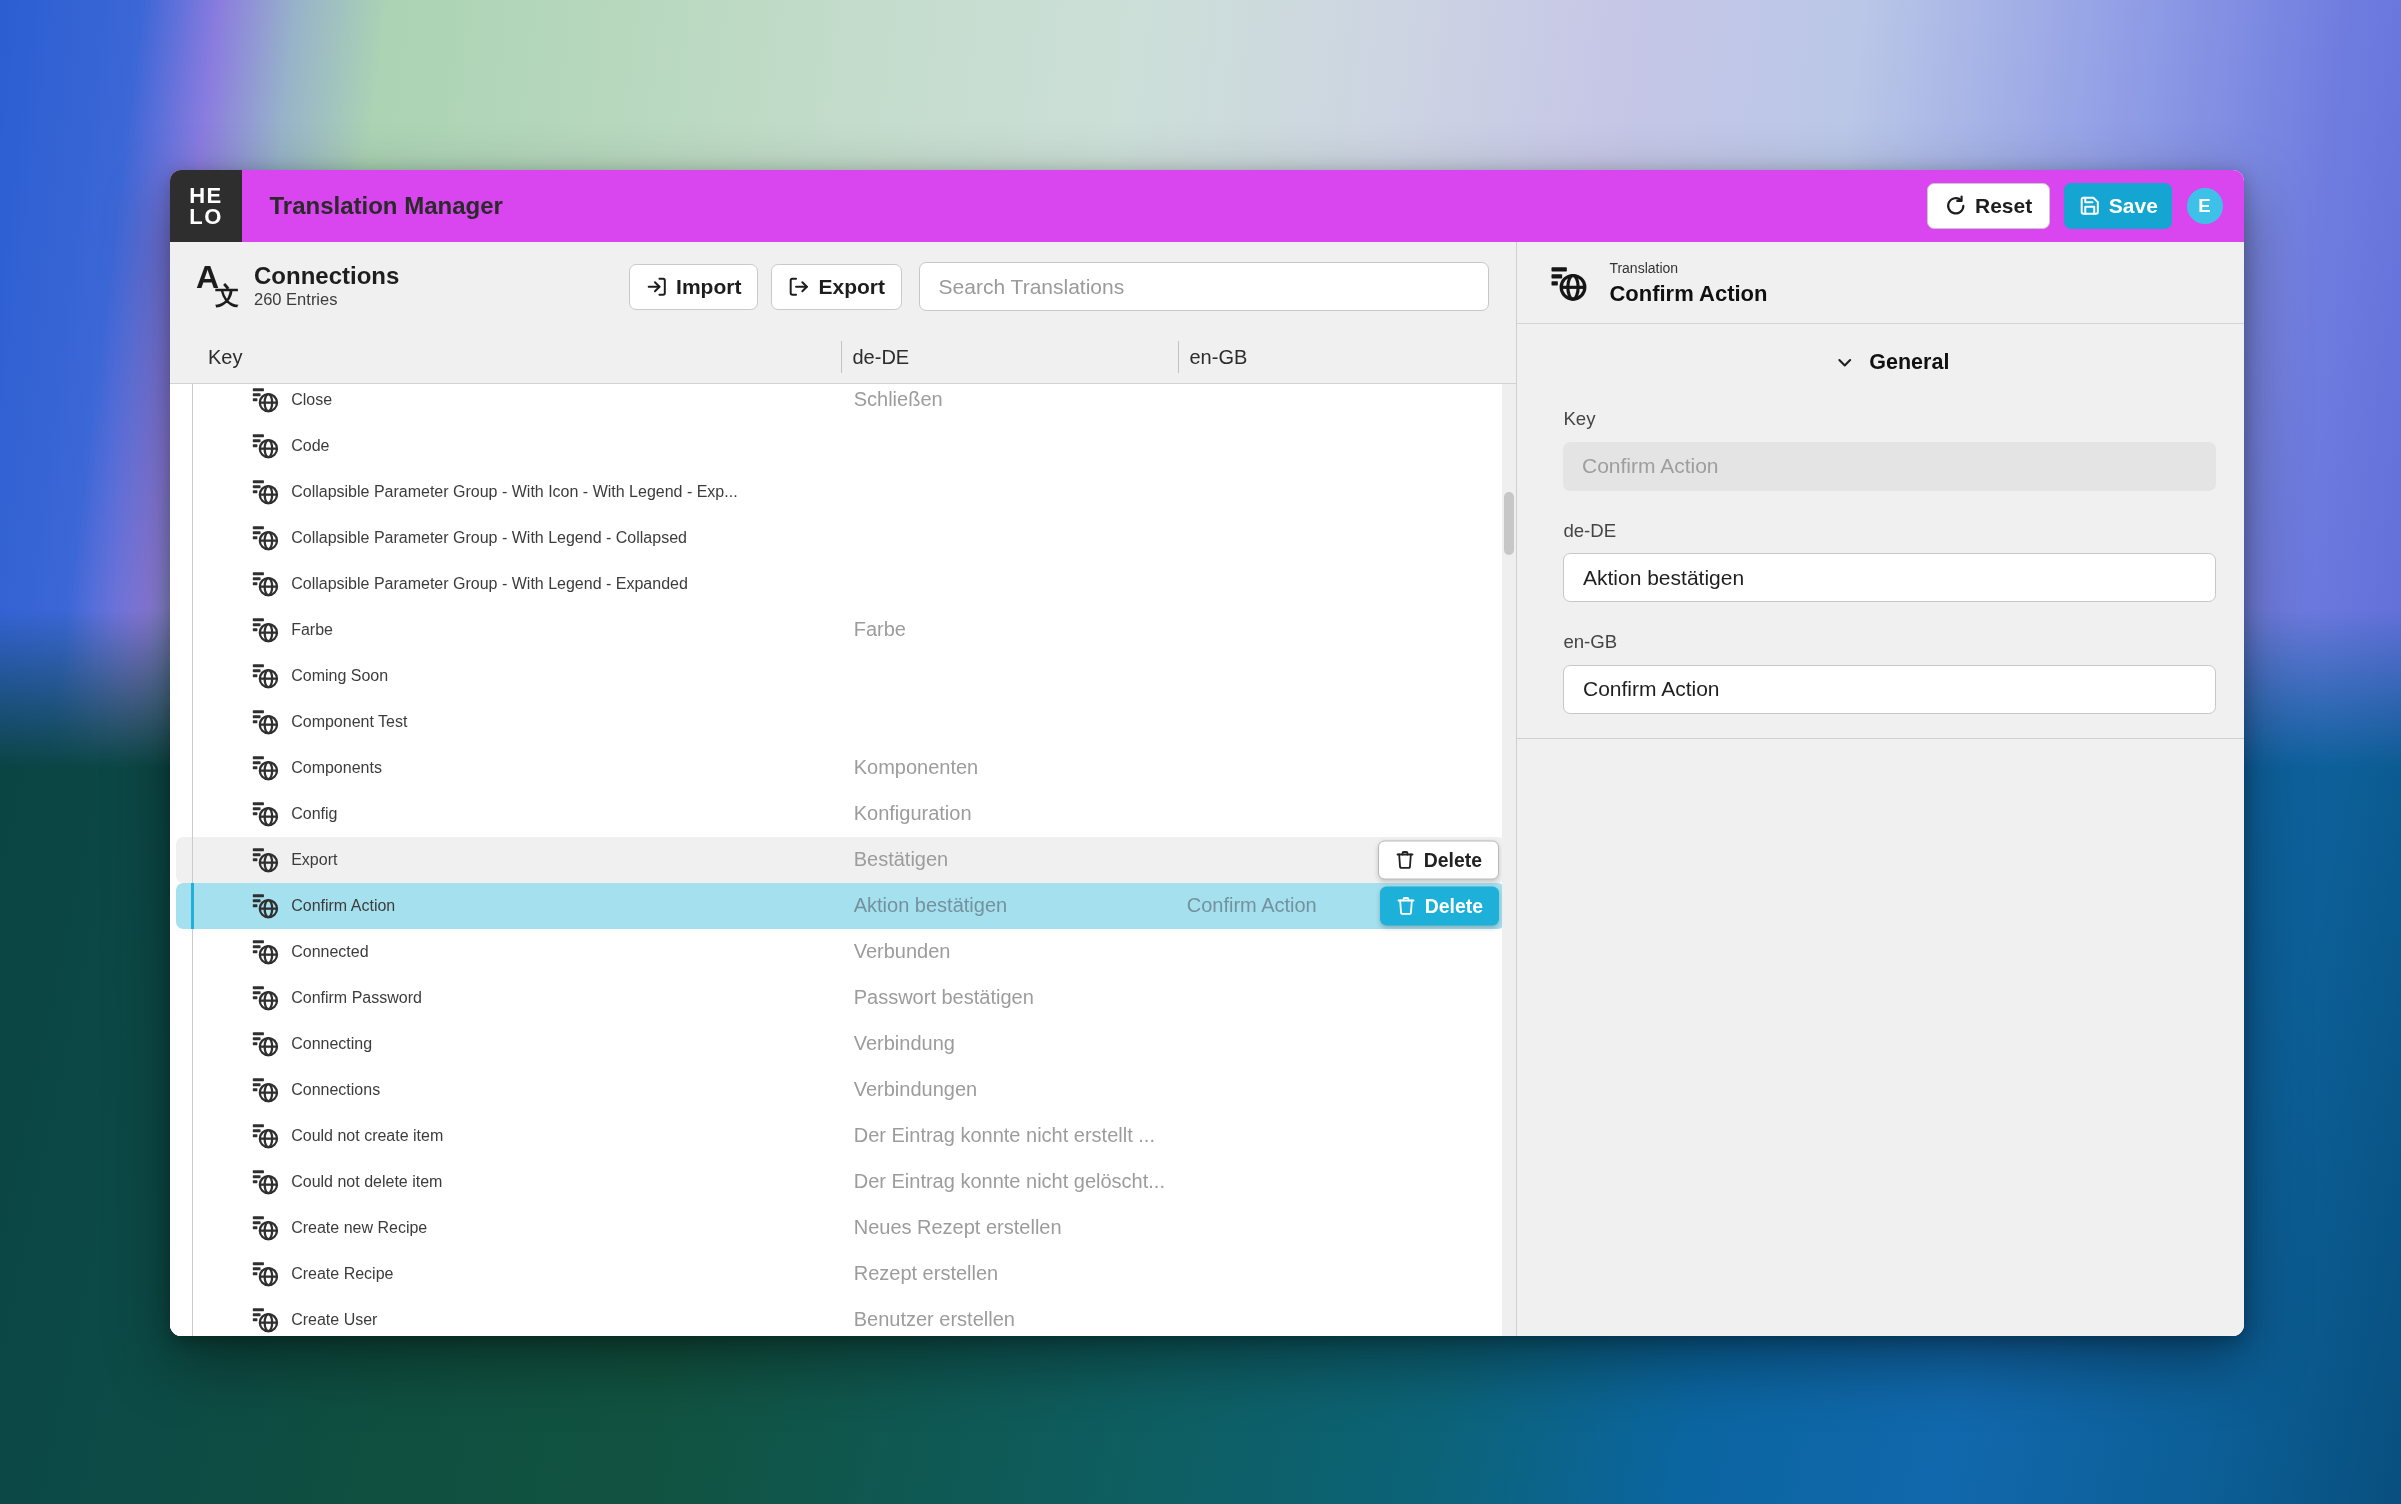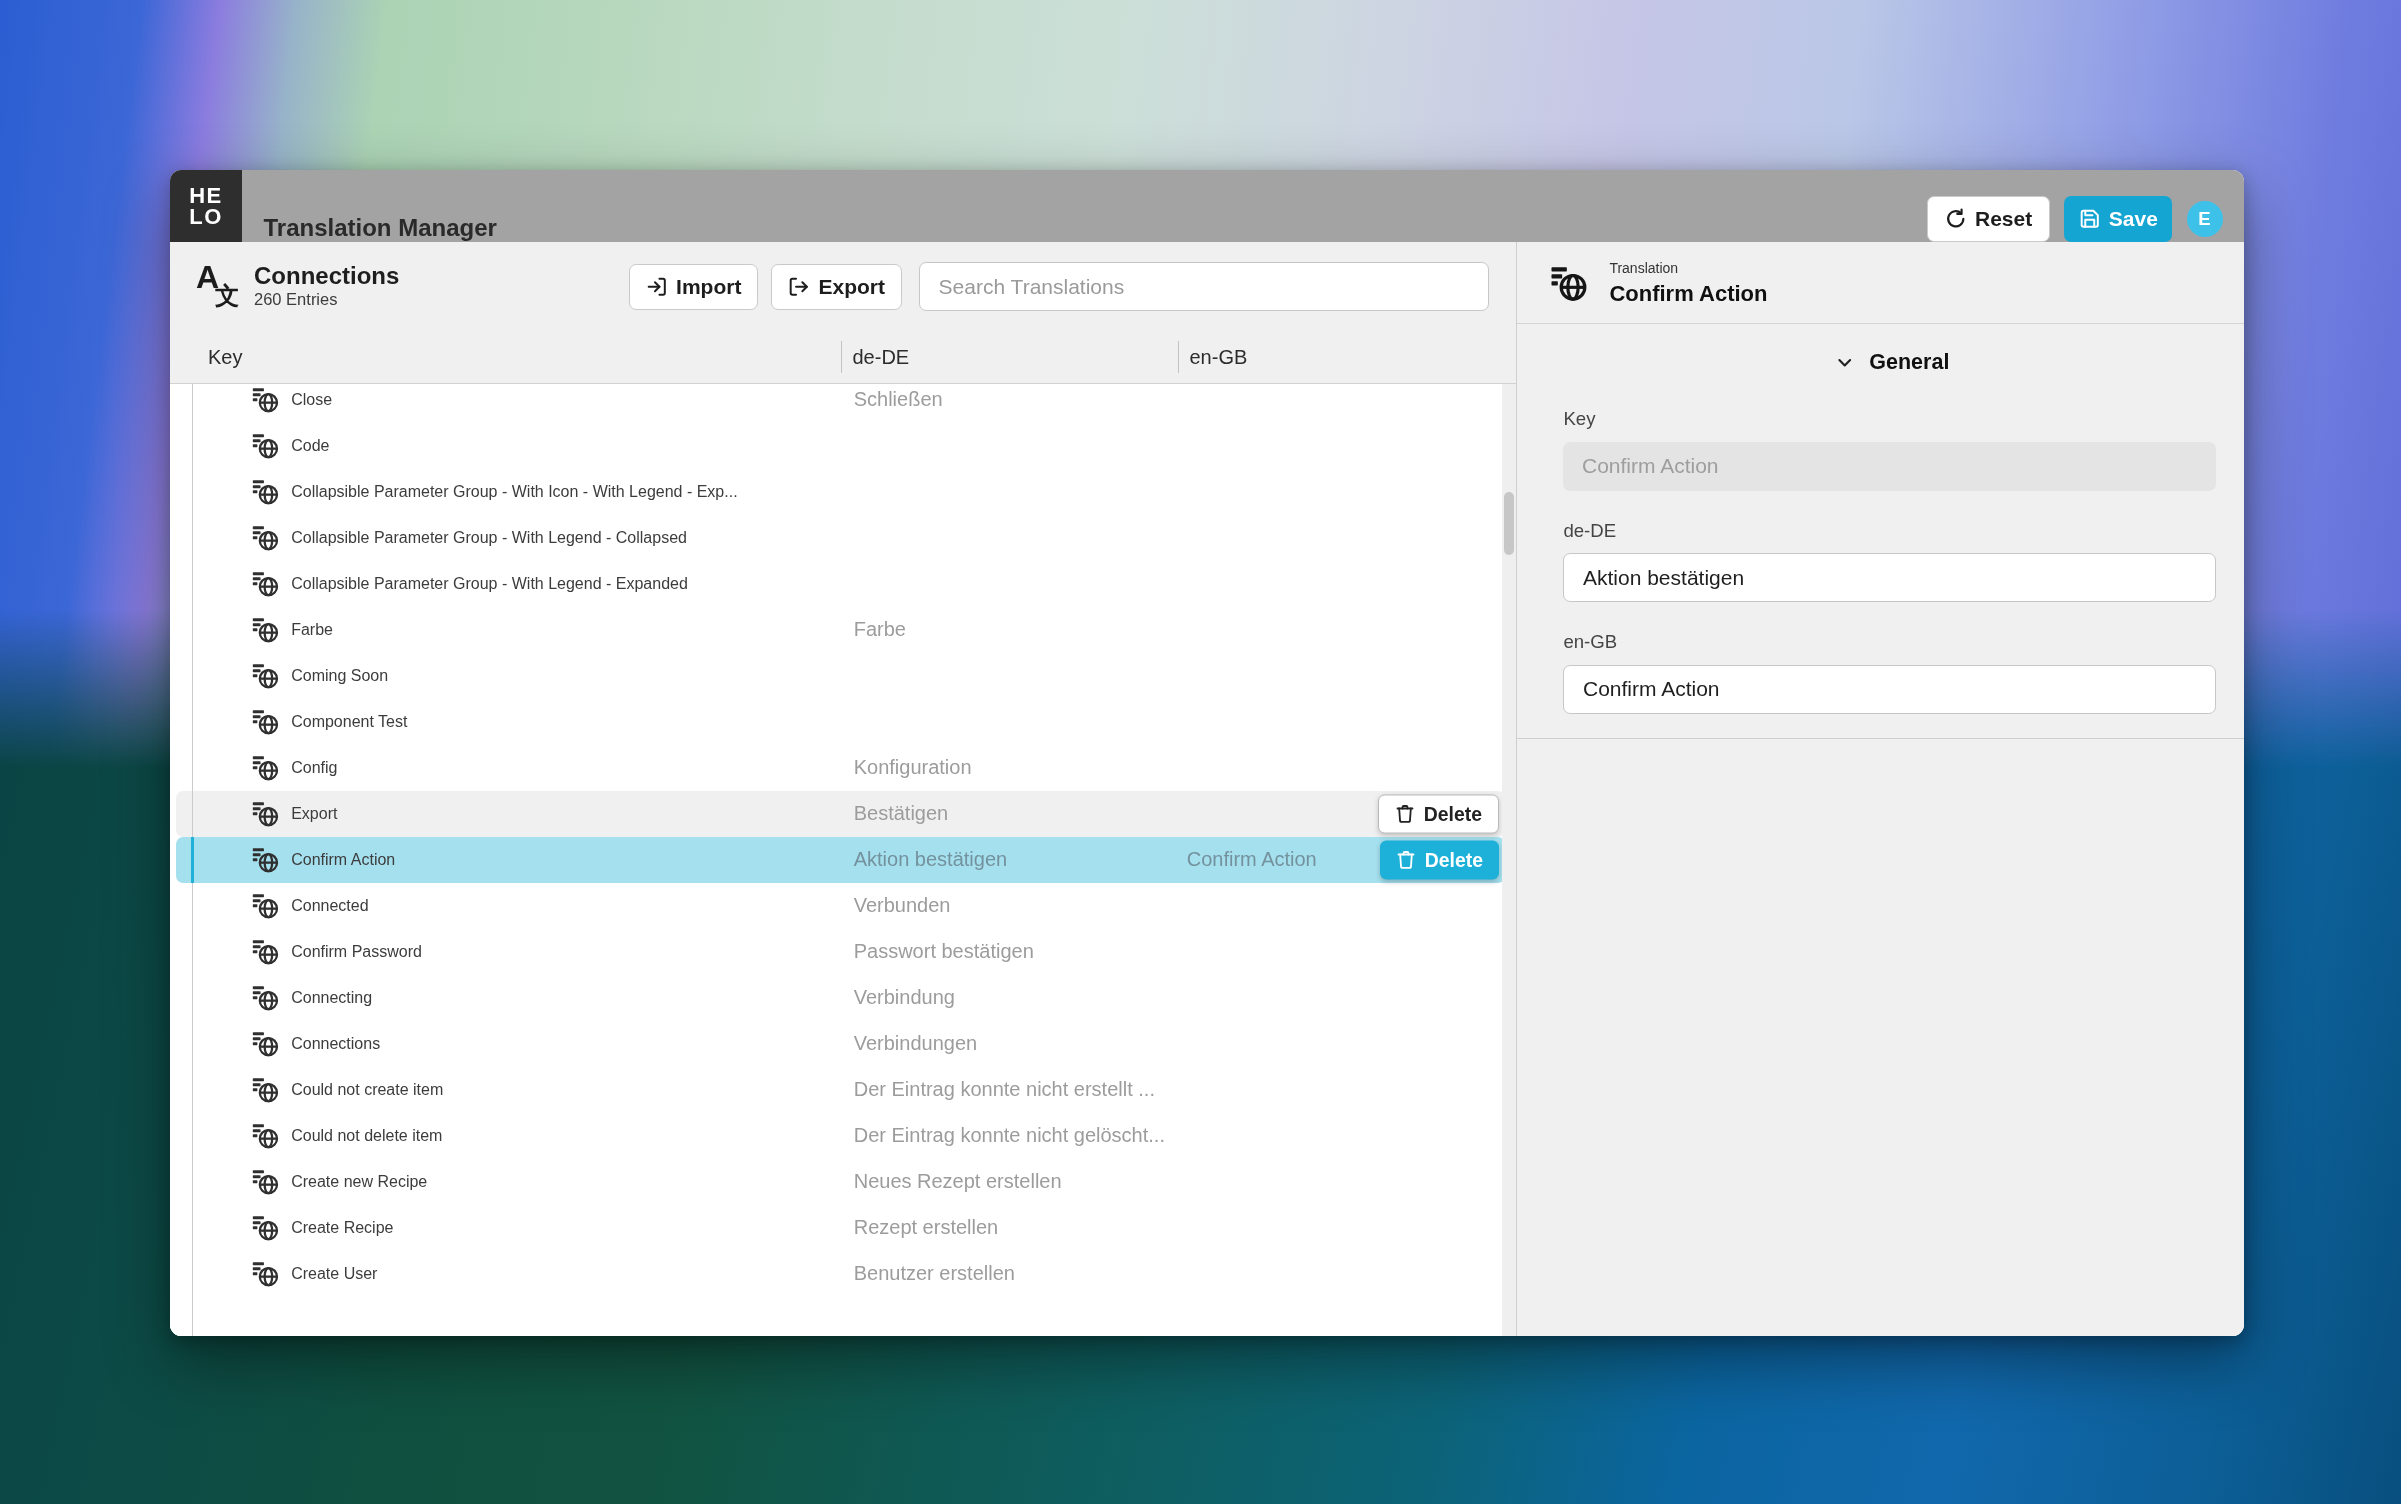--- a/index.html
+++ b/index.html
@@ -31,21 +31,21 @@
 
   
   .window {
     position:absolute; left:170px; top:170px; width:2074px; height:1166px;
     background:#fff; border-radius:11.5px; overflow:hidden;
     box-shadow:0 24.4px 65px rgba(0,0,0,.40), 0 4.3px 17px rgba(0,0,0,.25);
     display:flex; flex-direction:column;
   }
 
   
-  .titlebar { flex:0 0 72px; background:#a3a3a3; display:flex; align-items:flex-end; }
+  .titlebar { flex:0 0 72px; background:#d946ef; display:flex; align-items:center;gap:6px; }
   .logo {
     width:72px; height:72px; background:#2e2e2e; color:#fff;
     display:flex; flex-direction:column; align-items:center; justify-content:center;
     font-weight:bold; font-size:22px; line-height:21.5px; letter-spacing:1.4px;
   }
   .app-title { margin-left:21.5px; font-size:24px; font-weight:600; color:#2a2a2a; }
   .titlebar-right { margin-left:auto; display:flex; align-items:center; gap:14.3px; padding-right:21.5px; }
   .btn { display:flex; align-items:center; justify-content:center; gap:8.6px; height:46px;
          border-radius:7.2px; font-size:21px; font-weight:600; cursor:pointer; }
   .btn-reset { background:#fff; border:1.4px solid #c9c9c9; color:#1d1d1d; padding:0 17px; }
@@ -385,20 +385,40 @@
           <rect x="1.5" y="6.8" width="6.4" height="2.5" rx="0.4"></rect>
           <rect x="1.5" y="11" width="3.8" height="2.5" rx="0.4"></rect>
         </g>
         <g fill="none" stroke="currentColor" stroke-width="1.9">
           <circle cx="14.4" cy="14.6" r="7.1"></circle>
           <ellipse cx="14.4" cy="14.6" rx="3.1" ry="7.1"></ellipse>
           <line x1="7.3" y1="14.6" x2="21.5" y2="14.6"></line>
         </g>
       </svg>
     </span>
+    <span class="row-key">Components</span>
+    <span class="row-de">Komponenten</span>
+    <span class="row-en"></span>
+
+  </div>
+            <div class="row">
+    <span class="row-icon">
+      <svg width="29" height="29" viewBox="0 0 24 24">
+        <g fill="currentColor">
+          <rect x="1.5" y="2.6" width="9.2" height="2.5" rx="0.4"></rect>
+          <rect x="1.5" y="6.8" width="6.4" height="2.5" rx="0.4"></rect>
+          <rect x="1.5" y="11" width="3.8" height="2.5" rx="0.4"></rect>
+        </g>
+        <g fill="none" stroke="currentColor" stroke-width="1.9">
+          <circle cx="14.4" cy="14.6" r="7.1"></circle>
+          <ellipse cx="14.4" cy="14.6" rx="3.1" ry="7.1"></ellipse>
+          <line x1="7.3" y1="14.6" x2="21.5" y2="14.6"></line>
+        </g>
+      </svg>
+    </span>
     <span class="row-key">Config</span>
     <span class="row-de">Konfiguration</span>
     <span class="row-en"></span>
 
   </div>
             <div class="row hover">
     <span class="row-icon">
       <svg width="29" height="29" viewBox="0 0 24 24">
         <g fill="currentColor">
           <rect x="1.5" y="2.6" width="9.2" height="2.5" rx="0.4"></rect>

